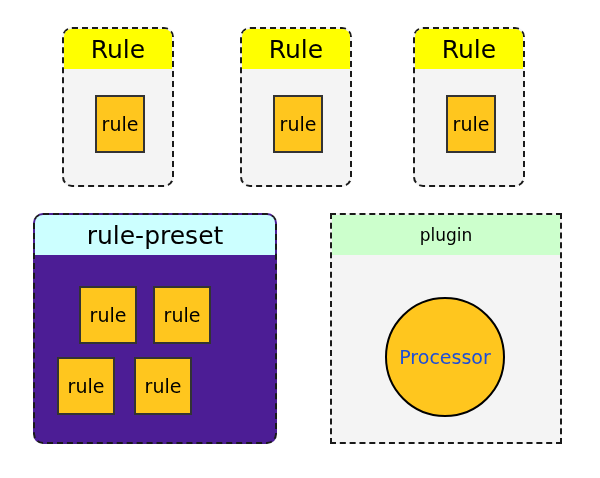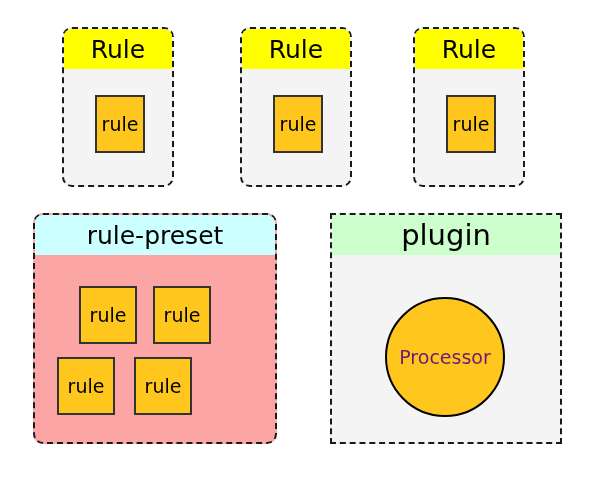--- a/index.html
+++ b/index.html
@@ -66,45 +66,45 @@
   
   .processor-node {
     position: absolute;
     box-sizing: border-box;
     background: #ffc61e;
     border: 2.5px solid #000000;
     border-radius: 50%;
     display: flex;
     align-items: center;
     justify-content: center;
-    color: #701a75;
+    color: #1d4ed8;
     line-height: 1;
     white-space: nowrap;
   }
 </style>
 </head>
 <body style="background: rgb(255, 255, 255);">
 
 <div id="canvas">
     <div class="group rounded" style="left: 62px; top: 27px; width: 112px; height: 160px; border-color: rgb(26, 26, 26); background: rgb(244, 244, 244);">
       <div class="group-header" style="height: 40px; background: rgb(255, 255, 0); font-size: 25px;">Rule</div>
       <div class="rule-node" style="left: 31px; top: 66px; width: 50px; height: 58px; background: rgb(255, 198, 30); border-color: rgb(51, 51, 51); font-size: 19px;">rule</div>
     </div>
     <div class="group rounded" style="left: 240px; top: 27px; width: 112px; height: 160px; border-color: rgb(26, 26, 26); background: rgb(244, 244, 244);">
       <div class="group-header" style="height: 40px; background: rgb(255, 255, 0); font-size: 25px;">Rule</div>
       <div class="rule-node" style="left: 31px; top: 66px; width: 50px; height: 58px; background: rgb(255, 198, 30); border-color: rgb(51, 51, 51); font-size: 19px;">rule</div>
     </div>
     <div class="group rounded" style="left: 413px; top: 27px; width: 112px; height: 160px; border-color: rgb(26, 26, 26); background: rgb(244, 244, 244);">
       <div class="group-header" style="height: 40px; background: rgb(255, 255, 0); font-size: 25px;">Rule</div>
       <div class="rule-node" style="left: 31px; top: 66px; width: 50px; height: 58px; background: rgb(255, 198, 30); border-color: rgb(51, 51, 51); font-size: 19px;">rule</div>
     </div>
-    <div class="group rounded" style="left: 33px; top: 213px; width: 244px; height: 231px; border-color: rgb(26, 26, 26); background: #fca5a5; text-decoration: underline;">
+    <div class="group rounded" style="left: 33px; top: 213px; width: 244px; height: 231px; border-color: rgb(26, 26, 26); background: #4c1d95; text-decoration: underline;">
       <div class="group-header" style="height: 40px; background: rgb(204, 255, 255); font-size: 25px;">rule-preset</div>
       <div class="rule-node" style="left: 44px; top: 71px; width: 58px; height: 58px; background: rgb(255, 198, 30); border-color: rgb(51, 51, 51); font-size: 19px;">rule</div>
       <div class="rule-node" style="left: 118px; top: 71px; width: 58px; height: 58px; background: rgb(255, 198, 30); border-color: rgb(51, 51, 51); font-size: 19px;">rule</div>
       <div class="rule-node" style="left: 22px; top: 142px; width: 58px; height: 58px; background: rgb(255, 198, 30); border-color: rgb(51, 51, 51); font-size: 19px;">rule</div>
       <div class="rule-node" style="left: 99px; top: 142px; width: 58px; height: 58px; background: rgb(255, 198, 30); border-color: rgb(51, 51, 51); font-size: 19px;">rule</div>
     </div>
     <div class="group" style="left: 330px; top: 213px; width: 232px; height: 231px; border-color: rgb(26, 26, 26); background: rgb(244, 244, 244);">
-      <div class="group-header" style="height: 40px; background: rgb(204, 255, 204); font-size: 29px;">plugin</div>
+      <div class="group-header" style="height: 40px; background: rgb(204, 255, 204); font-size: 17px;">plugin</div>
       <div class="processor-node" style="left: 53px; top: 82px; width: 120px; height: 120px; background: rgb(255, 198, 30); font-size: 19px;">Processor</div>
     </div>
   </div>
 
 </body></html>

